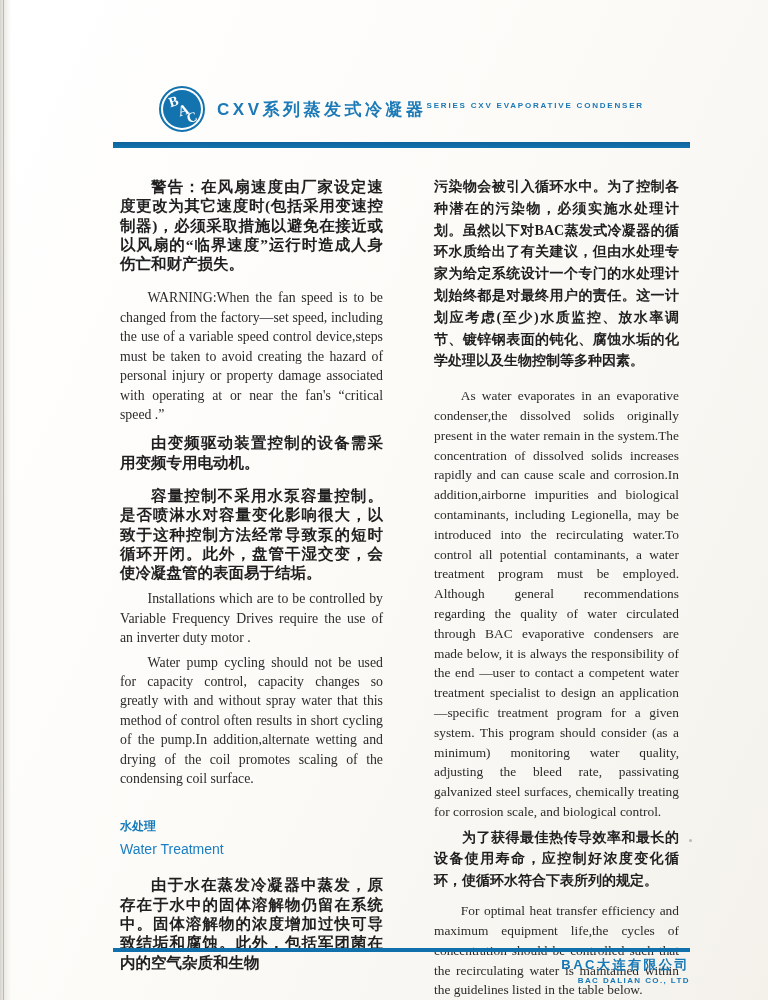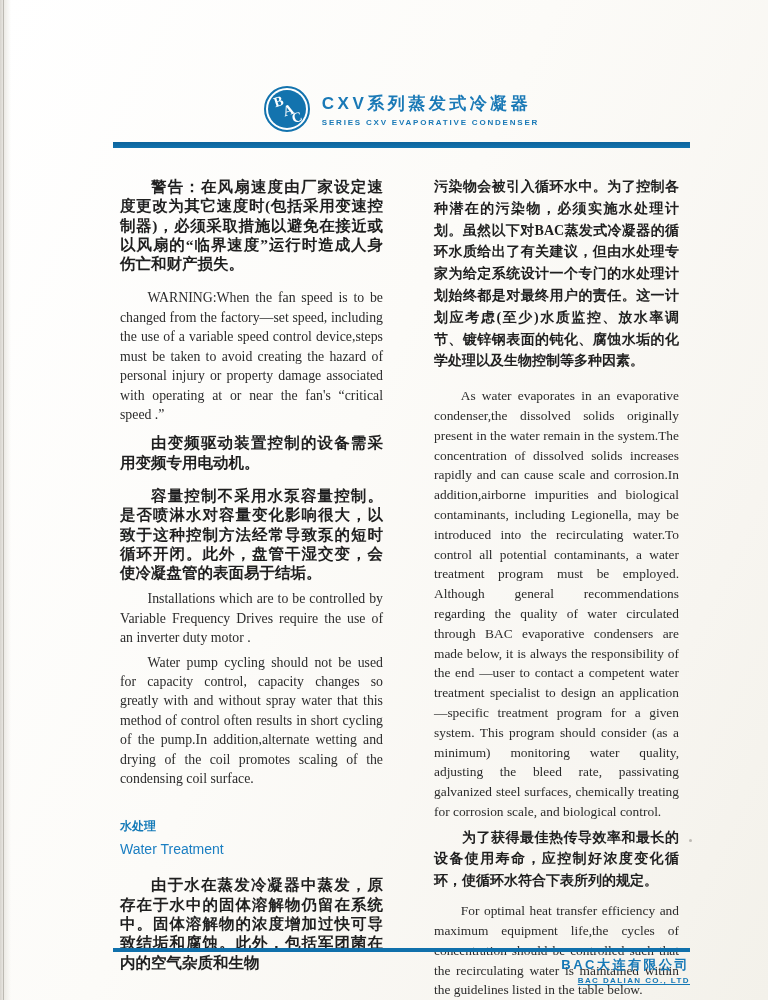--- a/index.html
+++ b/index.html
@@ -34,21 +34,21 @@
   .logo-inner{
     position:absolute;inset:2px;border-radius:50%;background:#1373ae;
   }
   .logo-letter{
     position:absolute;color:#ffffff;font-family:"Liberation Serif",serif;
     font-weight:bold;line-height:1;
   }
   .logo-b{left:8px;top:7px;font-size:14px;transform:rotate(-18deg);}
   .logo-a{left:17px;top:15px;font-size:15px;transform:rotate(-18deg);}
   .logo-c{left:26px;top:23px;font-size:14px;transform:rotate(-18deg);}
-  .title-block{display:flex;flex-direction:column;align-items:flex-start;}
+  .title-block{display:flex;align-items:flex-start;}
   .title-cn{
     font-family:"Liberation Sans",sans-serif;font-weight:bold;
     font-size:17px;letter-spacing:3.5px;color:#1a79b6;white-space:nowrap;
   }
   .title-en{
     font-family:"Liberation Sans",sans-serif;font-weight:bold;
     font-size:8px;letter-spacing:1.8px;color:#1a79b6;margin-top:3px;white-space:nowrap;
   }
   .rule-top{
     position:absolute;left:113px;top:142px;width:577px;height:6px;
@@ -101,21 +101,21 @@
   }
   .footer{
     position:absolute;left:113px;top:956px;width:577px;text-align:right;
   }
   .footer-cn{
     font-family:"Liberation Sans",sans-serif;font-weight:bold;
     font-size:13px;letter-spacing:2.5px;color:#1578b6;
   }
   .footer-en{
     font-family:"Liberation Sans",sans-serif;font-weight:bold;
-    font-size:8px;letter-spacing:1.4px;color:#1578b6;margin-top:2px;text-decoration:underline;
+    font-size:8px;letter-spacing:1.4px;color:#1578b6;margin-top:2px;
   }
 
   .speck{position:absolute;border-radius:50%;background:#9a958d;opacity:.6;}
 </style>
 </head>
 <body>
 
 <div class="page">
   <div class="edge-shadow"></div>
   <div class="edge-line"></div>

